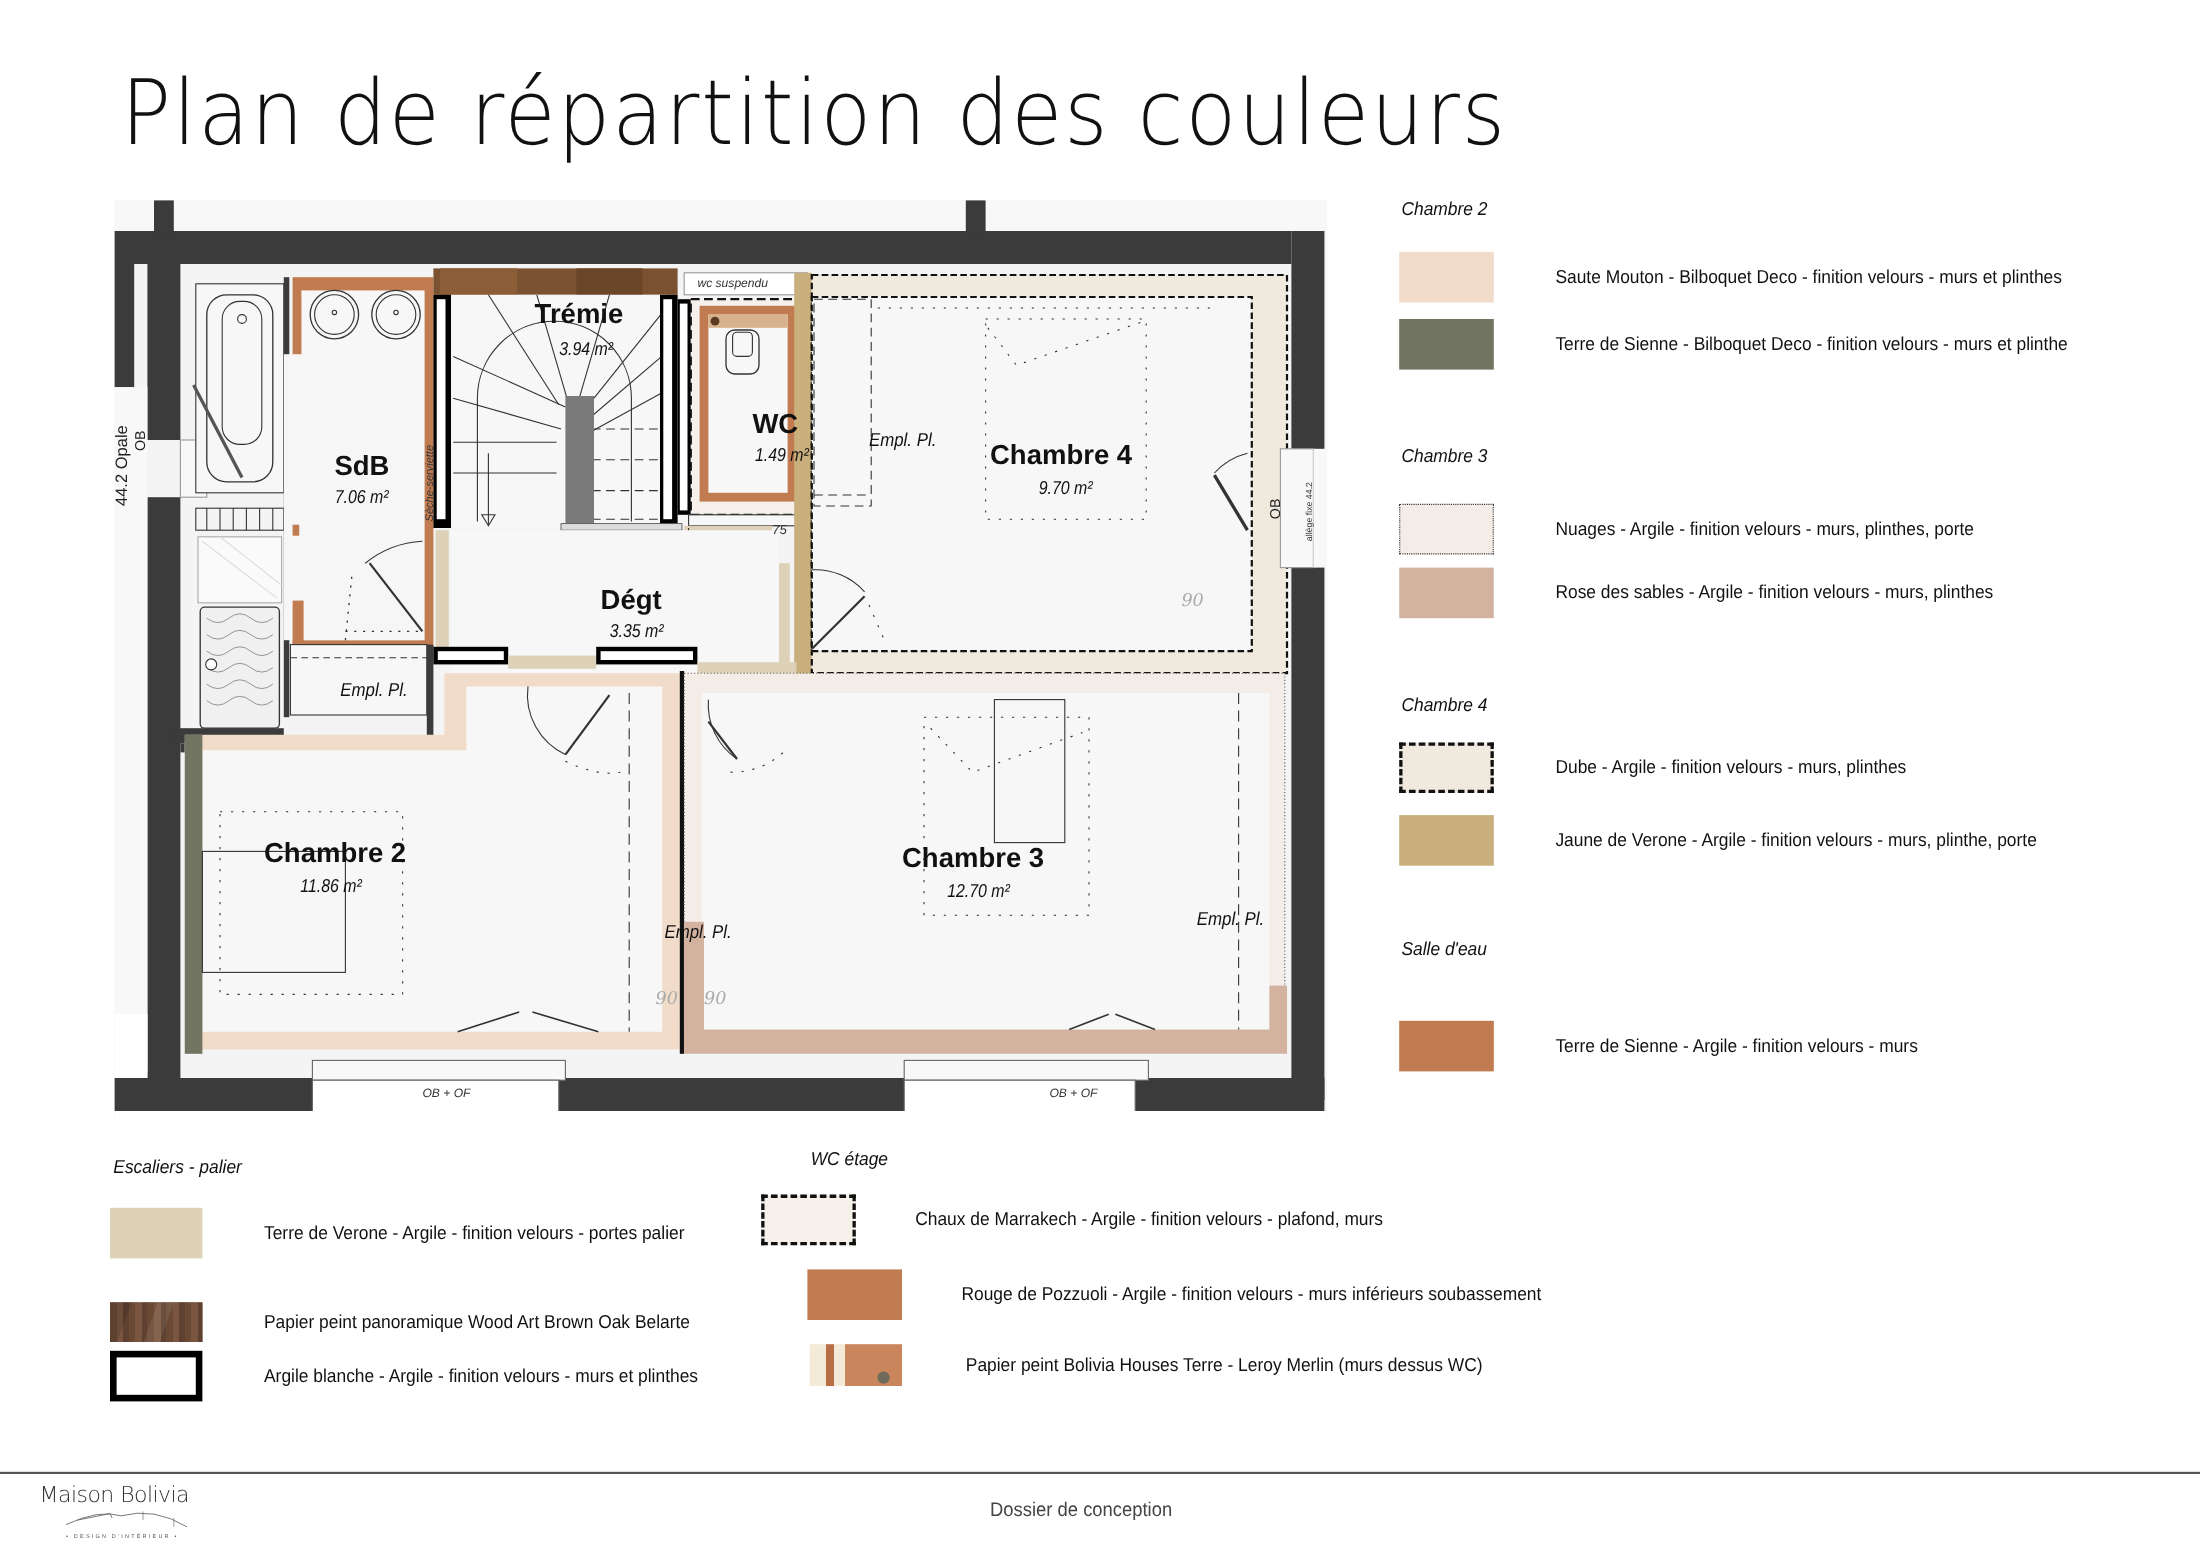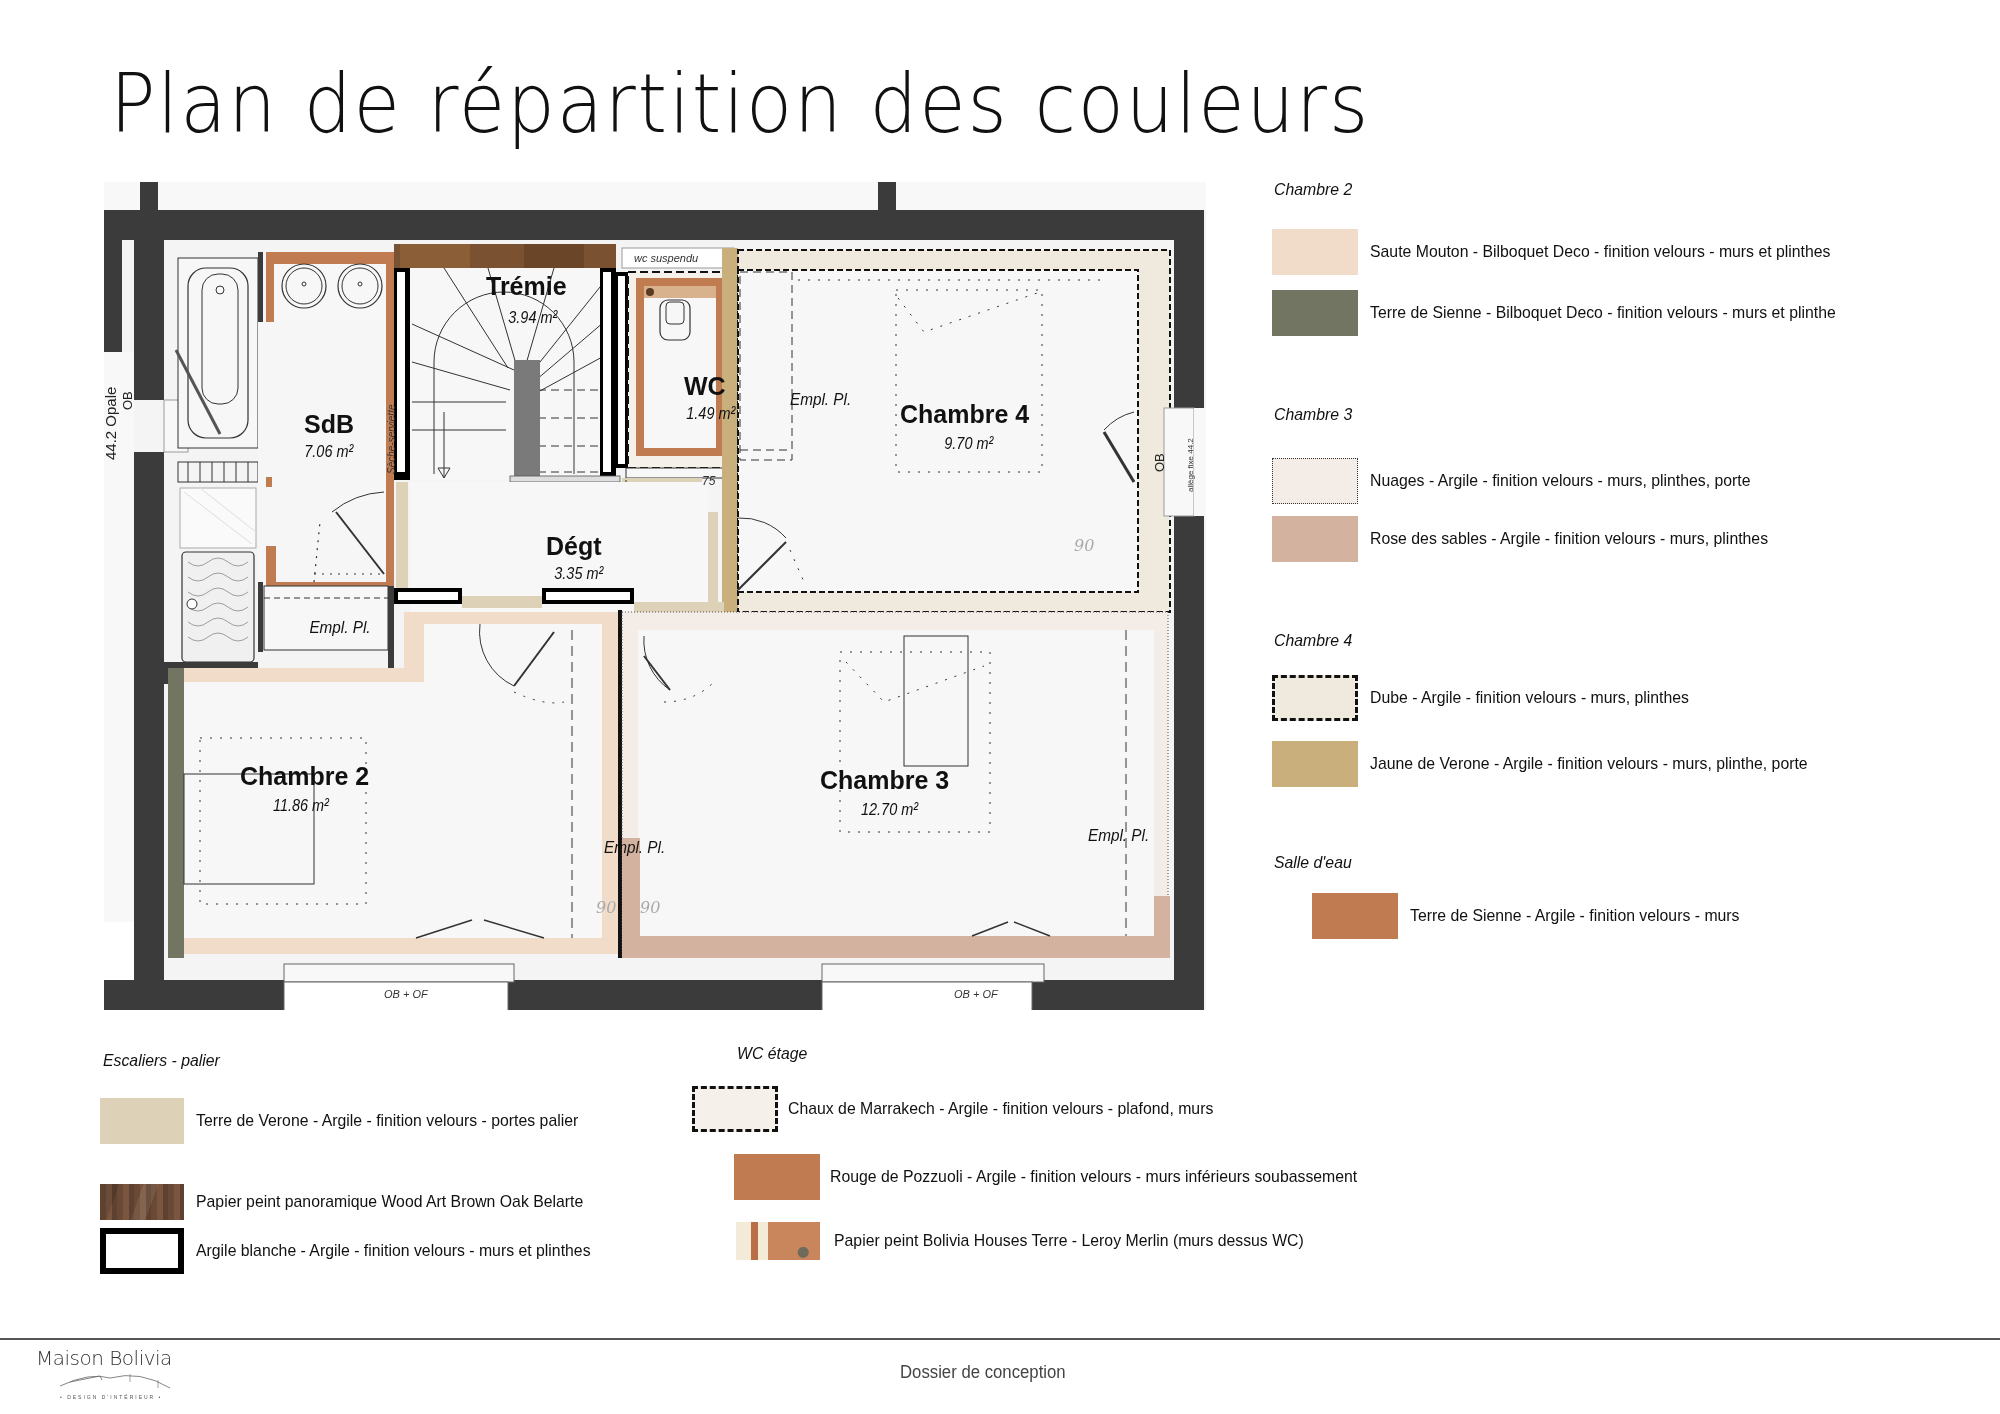--- a/index.html
+++ b/index.html
@@ -20,21 +20,21 @@
   .plan-label { position: absolute; font-family: "Liberation Sans", sans-serif; color: #111; white-space: nowrap; }
   .room-name { font-weight: bold; font-size: 25px; }
   .room-area { font-style: italic; font-size: 17px; transform: scaleX(0.85); }
   .small-lbl { font-size: 11px; font-style: italic; color: #333; }
   .vert { transform-origin: left top; transform: rotate(-90deg); }
   .empl { font-style: italic; font-size: 17px; transform: scaleX(0.9); }
 
   
   .legend-group { position: absolute; }
   .legend-title { font-style: italic; font-size: 17px; color: #111; transform: scaleX(0.93); transform-origin: left; }
-  .legend-item { position: absolute; display: flex; align-items: center; }
+  .legend-item { position: absolute; display: flex; align-items: center; gap: 44px; }
   .swatch { width: 86px; height: 46px; flex: 0 0 auto; }
   .legend-label { font-size: 17px; margin-left: 12px; white-space: nowrap; transform: scaleX(0.93); transform-origin: left; color: #111; }
 
   .sw-dashed { border: 3px dashed #111; }
   .sw-dotted { border: 1.5px dotted #333; }
   .sw-thick { border: 6px solid #000; }
 
   
   .sw-wood {
     background:
@@ -324,21 +324,21 @@
   <div class="legend-label">Dube - Argile - finition velours - murs, plinthes</div>
 </div>
 <div class="legend-item" style="left:1272px;top:741px;">
   <div class="swatch" style="background:#c8af7b"></div>
   <div class="legend-label">Jaune de Verone - Argile - finition velours - murs, plinthe, porte</div>
 </div>
 
 <div class="legend-group" style="left:1274px;top:853px;">
   <div class="legend-title">Salle d'eau</div>
 </div>
-<div class="legend-item" style="left:1272px;top:893px;margin-left:40px;">
+<div class="legend-item" style="left:1272px;top:928px;">
   <div class="swatch" style="background:#c07b50"></div>
   <div class="legend-label">Terre de Sienne - Argile - finition velours - murs</div>
 </div>
 
 <div class="legend-group" style="left:103px;top:1051px;">
   <div class="legend-title">Escaliers - palier</div>
 </div>
 <div class="legend-item" style="left:100px;top:1098px;">
   <div class="swatch" style="background:#ddd1b8;width:84px;"></div>
   <div class="legend-label" style="margin-left:12px;">Terre de Verone - Argile - finition velours - portes palier</div>

